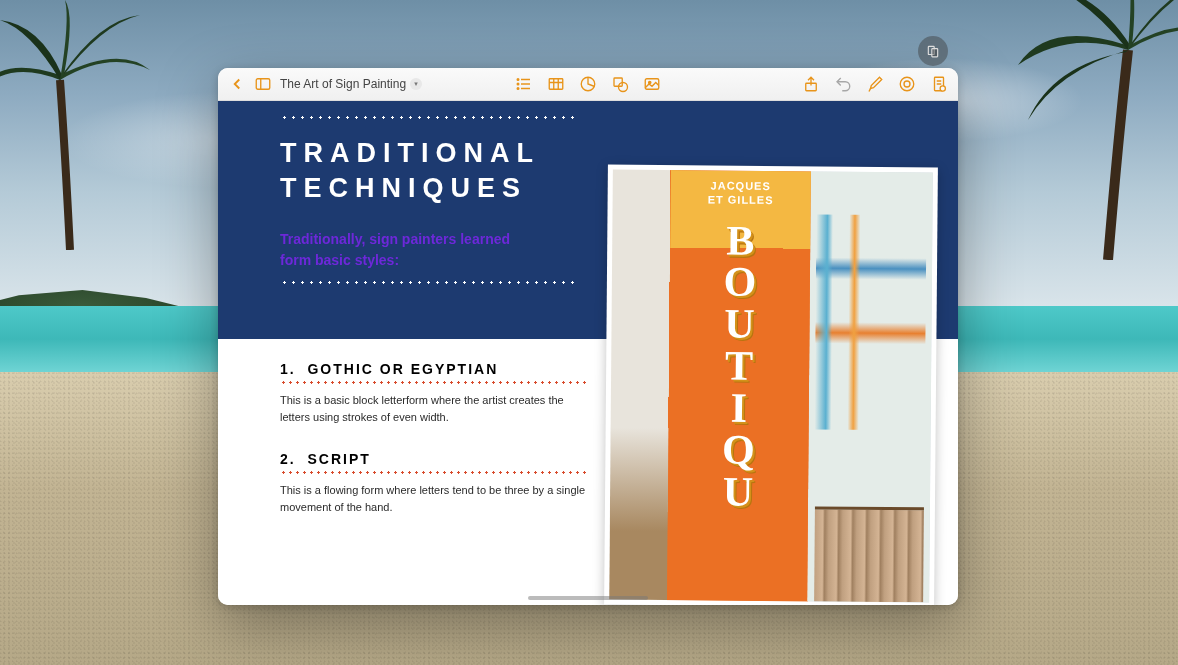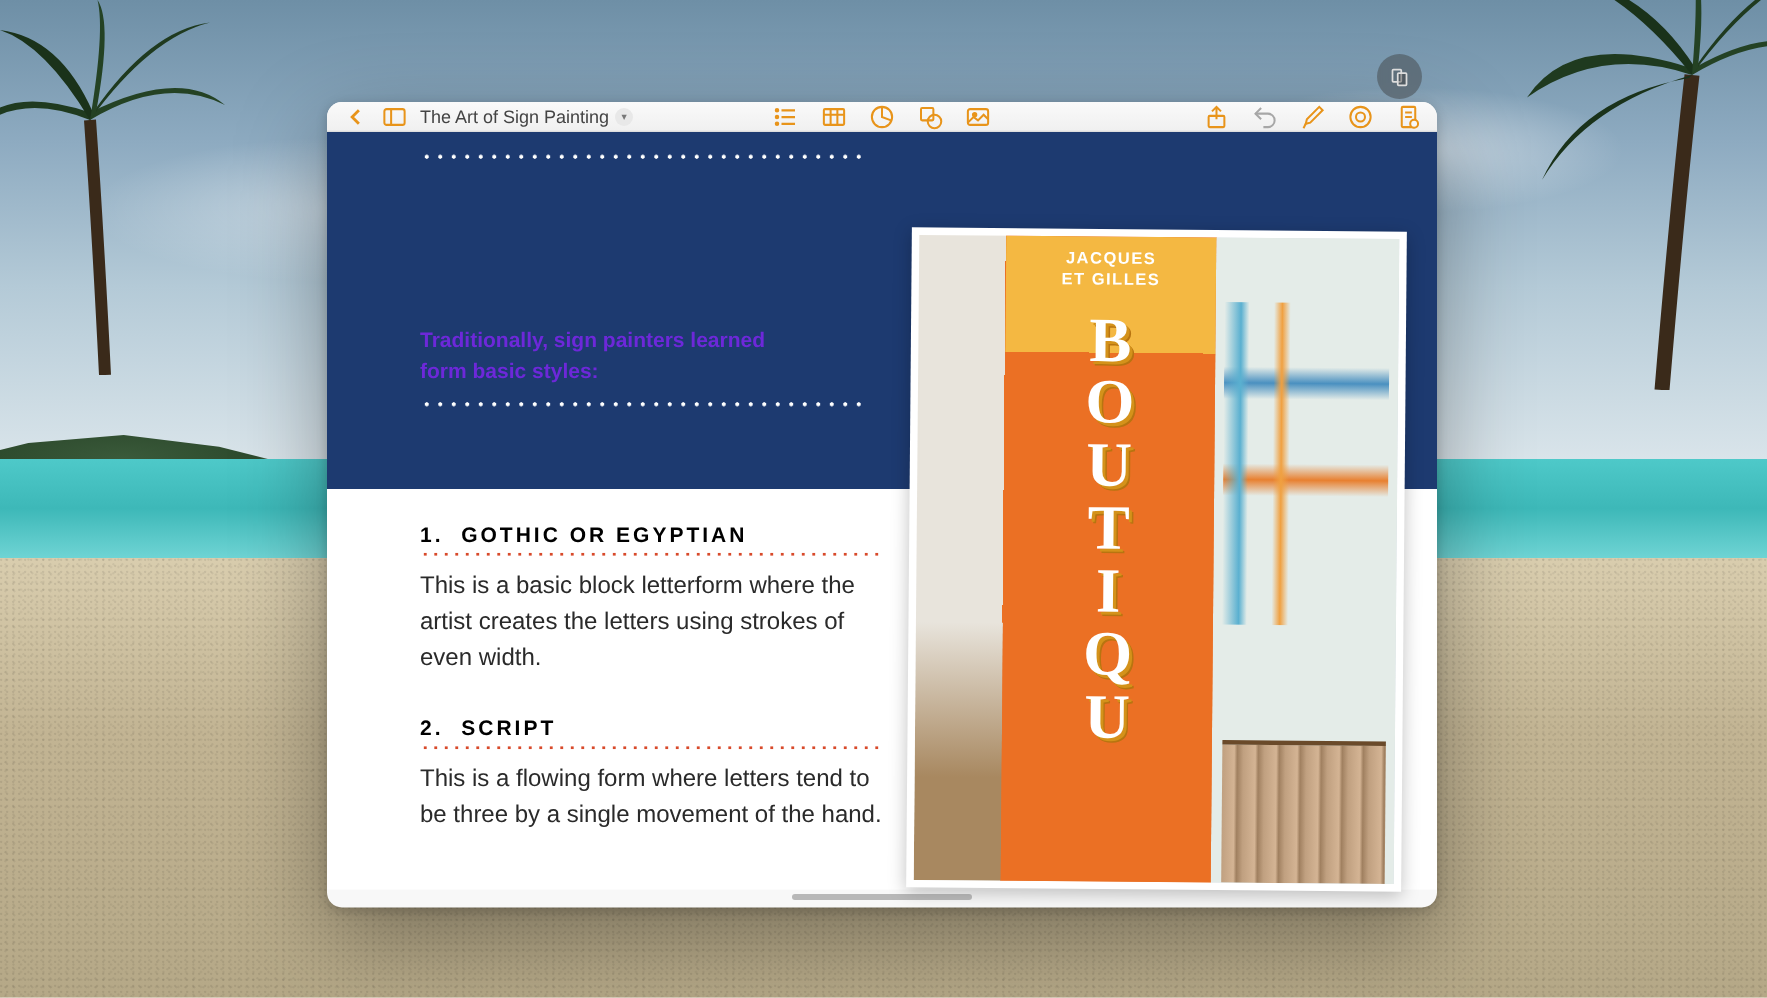--- a/index.html
+++ b/index.html
@@ -83,21 +83,21 @@
       width: 740px;
       height: 537px;
       background: #f8f8f8;
       border-radius: 10px;
       box-shadow: 0 20px 60px rgba(0,0,0,0.35), 0 2px 8px rgba(0,0,0,0.2);
       overflow: hidden;
       z-index: 10;
     }
     
     .toolbar {
-      height: 20px;
+      height: 33px;
       background: linear-gradient(to bottom, #fafafa, #f0f0f0);
       border-bottom: 1px solid #ddd;
       display: flex;
       align-items: center;
       padding: 0 10px;
       gap: 6px;
     }
     
     .toolbar-left {
       display: flex;
@@ -219,21 +219,21 @@
       display: block;
       margin-top: 4px;
       height: 3px;
       background-image: radial-gradient(circle, #d84a2b 1px, transparent 1.2px);
       background-size: 7px 3px;
       background-repeat: repeat-x;
     }
     
     .section-text {
       color: #2a2a2a;
-      font-size: 16px;
+      font-size: 11px;
       line-height: 1.5;
       margin-top: 8px;
       margin-bottom: 26px;
     }
     
     
     .photo-frame {
       position: absolute;
       top: 65px;
       right: 22px;
@@ -484,20 +484,24 @@
             <circle cx="17" cy="18" r="3.5" fill="#f8f8f8"></circle>
           </svg>
       </div>
     </div>
   </div>
 
   <div class="slide">
     <div class="blue-band"></div>
     <div class="dotted-line top"></div>
 
+    <div class="slide-heading">
+      <div>TRADITIONAL</div>
+      <div>TECHNIQUES</div>
+    </div>
 
     <div class="slide-subtext">
       <div>Traditionally, sign painters learned</div>
       <div>form basic styles:</div>
     </div>
 
     <div class="dotted-line mid"></div>
 
     <div class="body-content">
       <div class="section-num">

